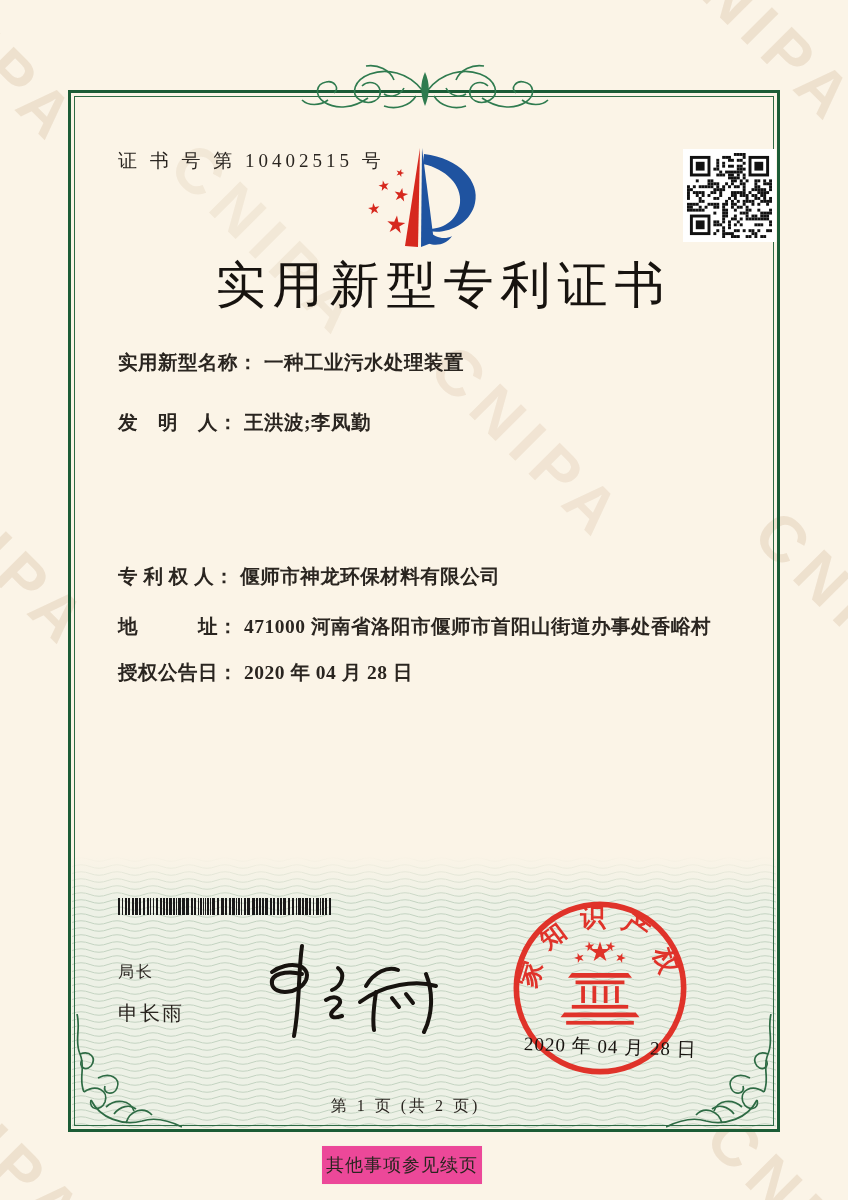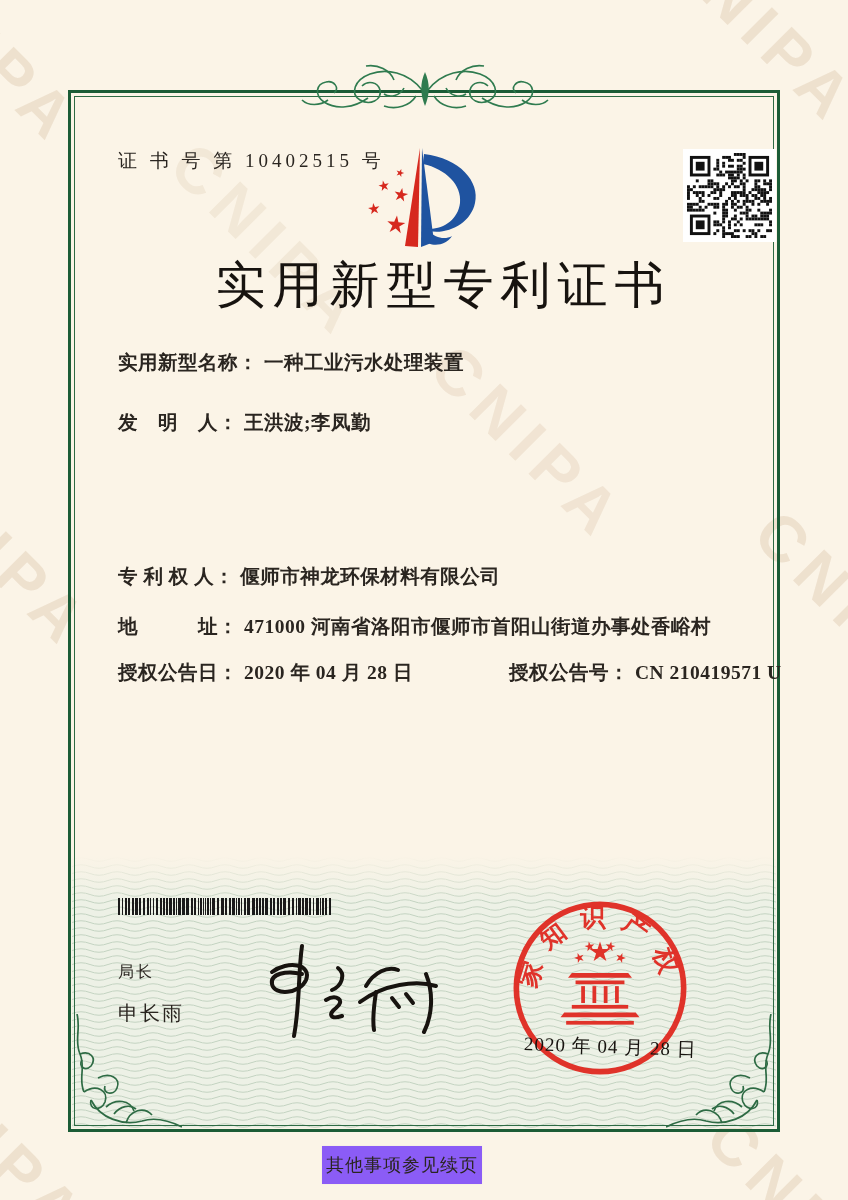--- a/index.html
+++ b/index.html
@@ -64,21 +64,21 @@
   .officer-name{position:absolute;left:118px;top:1000px;font-size:20px;letter-spacing:2px;z-index:4;font-family:"Liberation Sans",sans-serif;}
   .sig{position:absolute;left:250px;top:942px;width:200px;height:100px;z-index:4;}
   .seal{position:absolute;left:506px;top:894px;width:188px;height:188px;z-index:5;opacity:.93;}
   .seal-date{
     position:absolute;left:524px;top:1034px;width:170px;z-index:6;
     font-size:19px;letter-spacing:1px;color:#17130f;transform:rotate(2deg);white-space:nowrap;
   }
   .page-num{position:absolute;left:118px;top:1096px;width:575px;text-align:center;font-size:16px;letter-spacing:3px;z-index:4;}
   .note-strip{
     position:absolute;left:322px;top:1146px;width:160px;height:38px;z-index:4;
-    background:#8b5cf6;text-align:center;line-height:38px;font-size:18px;letter-spacing:1px;
+    background:#ec4899;text-align:center;line-height:38px;font-size:18px;letter-spacing:1px;
     box-shadow:0 0 2px rgba(0,0,0,.05);
   }
 </style>
 </head>
 <body>
 
 <div class="page">
 
   <svg width="0" height="0" style="position:absolute" aria-hidden="true">
     <defs>
@@ -448,23 +448,20 @@
   <div class="field-row" style="top:563px">
     <span class="lbl">专 利 权 人：</span><span>偃师市神龙环保材料有限公司</span>
   </div>
   <div class="field-row" style="top:613px">
     <span class="lbl">地　　　址：</span><span>471000  河南省洛阳市偃师市首阳山街道办事处香峪村</span>
   </div>
   <div class="field-row row2" style="top:659px">
     <span>
       <span class="lbl">授权公告日：</span><span>2020 年 04 月 28 日</span>
     </span>
-    <span class="pair2">
-      <span class="lbl">授权公告号：</span><span>CN 210419571 U</span>
-    </span>
   </div>
 
 
   <svg id="barcode" class="barcode" viewBox="0 0 218 17" preserveAspectRatio="none">
       <rect x="0" y="0" width="2" height="17" fill="#1a1a1a"></rect>
       <rect x="4" y="0" width="1" height="17" fill="#1a1a1a"></rect>
       <rect x="7" y="0" width="2" height="17" fill="#1a1a1a"></rect>
       <rect x="10" y="0" width="2" height="17" fill="#1a1a1a"></rect>
       <rect x="14" y="0" width="2" height="17" fill="#1a1a1a"></rect>
       <rect x="17" y="0" width="3" height="17" fill="#1a1a1a"></rect>
@@ -566,15 +563,16 @@
       <rect x="-8" y="-2" width="4" height="18"></rect>
       <rect x="4" y="-2" width="4" height="18"></rect>
       <rect x="16" y="-2" width="4" height="18"></rect>
       <rect x="-30" y="18" width="60" height="4"></rect>
       <path d="M-38,26 L38,26 42,31 -42,31 Z"></path>
       <rect x="-36" y="35" width="72" height="4"></rect>
     </g>
   </svg>
   <div class="seal-date">2020 年 04 月 28 日</div>
 
+  <div class="page-num">第 1 页 (共 2 页)</div>
   <div class="note-strip">其他事项参见续页</div>
 
 </div>
 
 </body></html>

